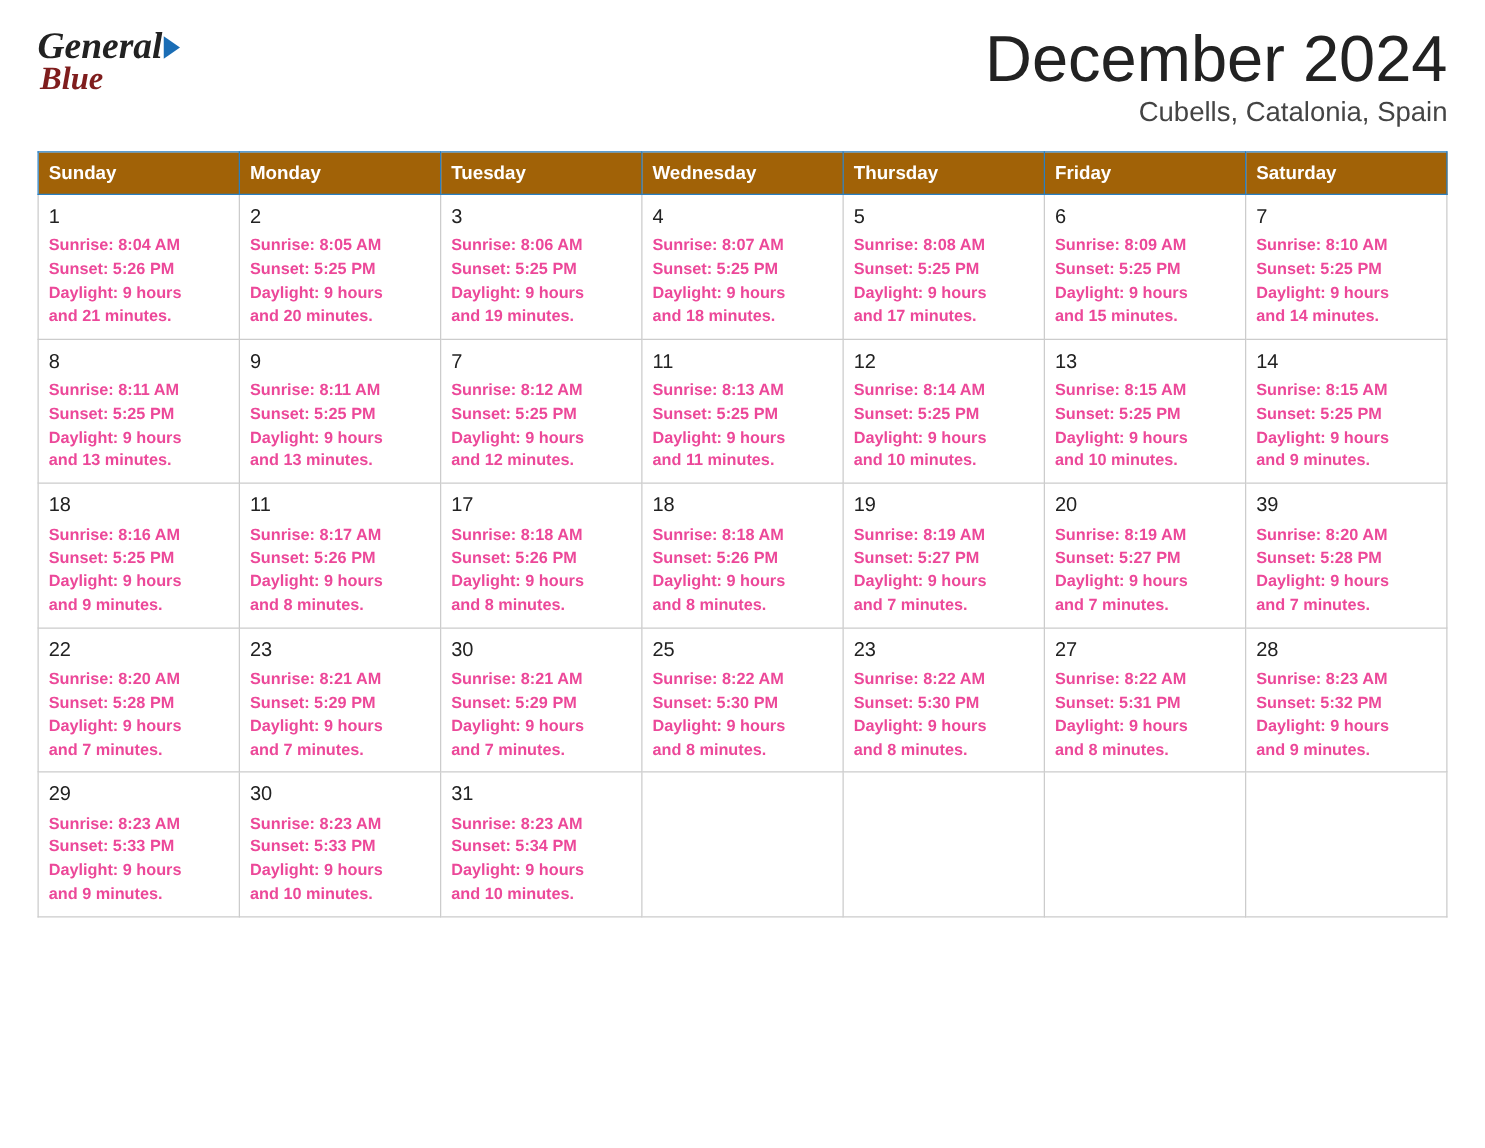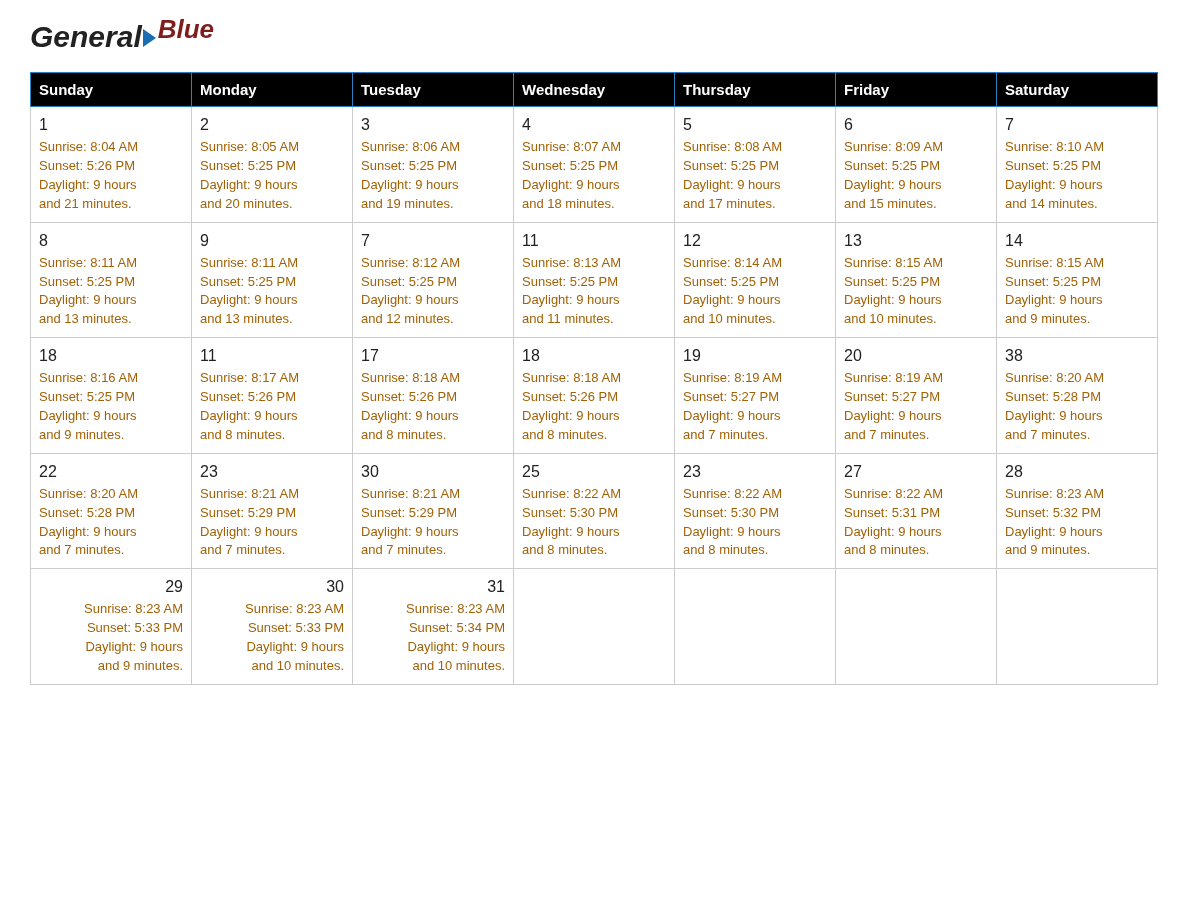--- a/index.html
+++ b/index.html
@@ -30,21 +30,21 @@
       font-size: 22px;
       color: #444;
       font-weight: normal;
     }
     table {
       width: 100%;
       border-collapse: collapse;
       table-layout: fixed;
     }
     thead tr th {
-      background-color: #000000;
+      background-color: #a16207;
       color: #fff;
       font-size: 15px;
       font-weight: bold;
       padding: 8px 8px;
       text-align: left;
       border: 1px solid #2a7fc1;
     }
     tbody tr td {
       vertical-align: top;
       padding: 6px 8px 8px 8px;
@@ -56,31 +56,33 @@
     }
     tbody tr td .day-num {
       font-size: 16px;
       font-weight: normal;
       color: #222;
       display: block;
       margin-bottom: 2px;
     }
     tbody tr td .day-info {
       font-size: 13px;
-      color: #a16207;
+      color: #ec4899;
+      font-weight: bold;
     }
     tbody tr td.empty {
       background: #fff;
     }
     tbody tr:last-child td {
       height: 110px;
-      text-align: right;
     }
     .logo-block {
       display: flex;
+      flex-direction: column;
+      font-family: Liberation Serif, serif;
     }
     .logo-row1 {
       display: flex;
       align-items: center;
     }
     .logo-row2 {
       color: #7f1d1d;
       font-size: 26px;
       font-weight: bold;
       font-style: italic;
@@ -107,20 +109,24 @@
 </head>
 <body>
 
 <div class="header">
   <div class="logo-block">
     <div class="logo-row1">
       <span class="logo-g">General</span>
         <span class="triangle-right"></span>
     </div>
     <div class="logo-row2">Blue</div>
+  </div>
+  <div class="title-area">
+    <div class="month-title">December 2024</div>
+    <div class="location-title">Cubells, Catalonia, Spain</div>
   </div>
 </div>
 
 <table>
   <thead>
     <tr>
     <th>Sunday</th>
         <th>Monday</th>
         <th>Tuesday</th>
         <th>Wednesday</th>
@@ -209,21 +215,21 @@
         </td>
         <td>
           <span class="day-num">19</span>
           <div class="day-info">Sunrise: 8:19 AM<br>Sunset: 5:27 PM<br>Daylight: 9 hours<br>and 7 minutes.</div>
         </td>
         <td>
           <span class="day-num">20</span>
           <div class="day-info">Sunrise: 8:19 AM<br>Sunset: 5:27 PM<br>Daylight: 9 hours<br>and 7 minutes.</div>
         </td>
         <td>
-          <span class="day-num">38</span>
+          <span class="day-num">39</span>
           <div class="day-info">Sunrise: 8:20 AM<br>Sunset: 5:28 PM<br>Daylight: 9 hours<br>and 7 minutes.</div>
         </td>
       </tr>
       <tr>
         <td>
           <span class="day-num">22</span>
           <div class="day-info">Sunrise: 8:20 AM<br>Sunset: 5:28 PM<br>Daylight: 9 hours<br>and 7 minutes.</div>
         </td>
         <td>
           <span class="day-num">23</span>

